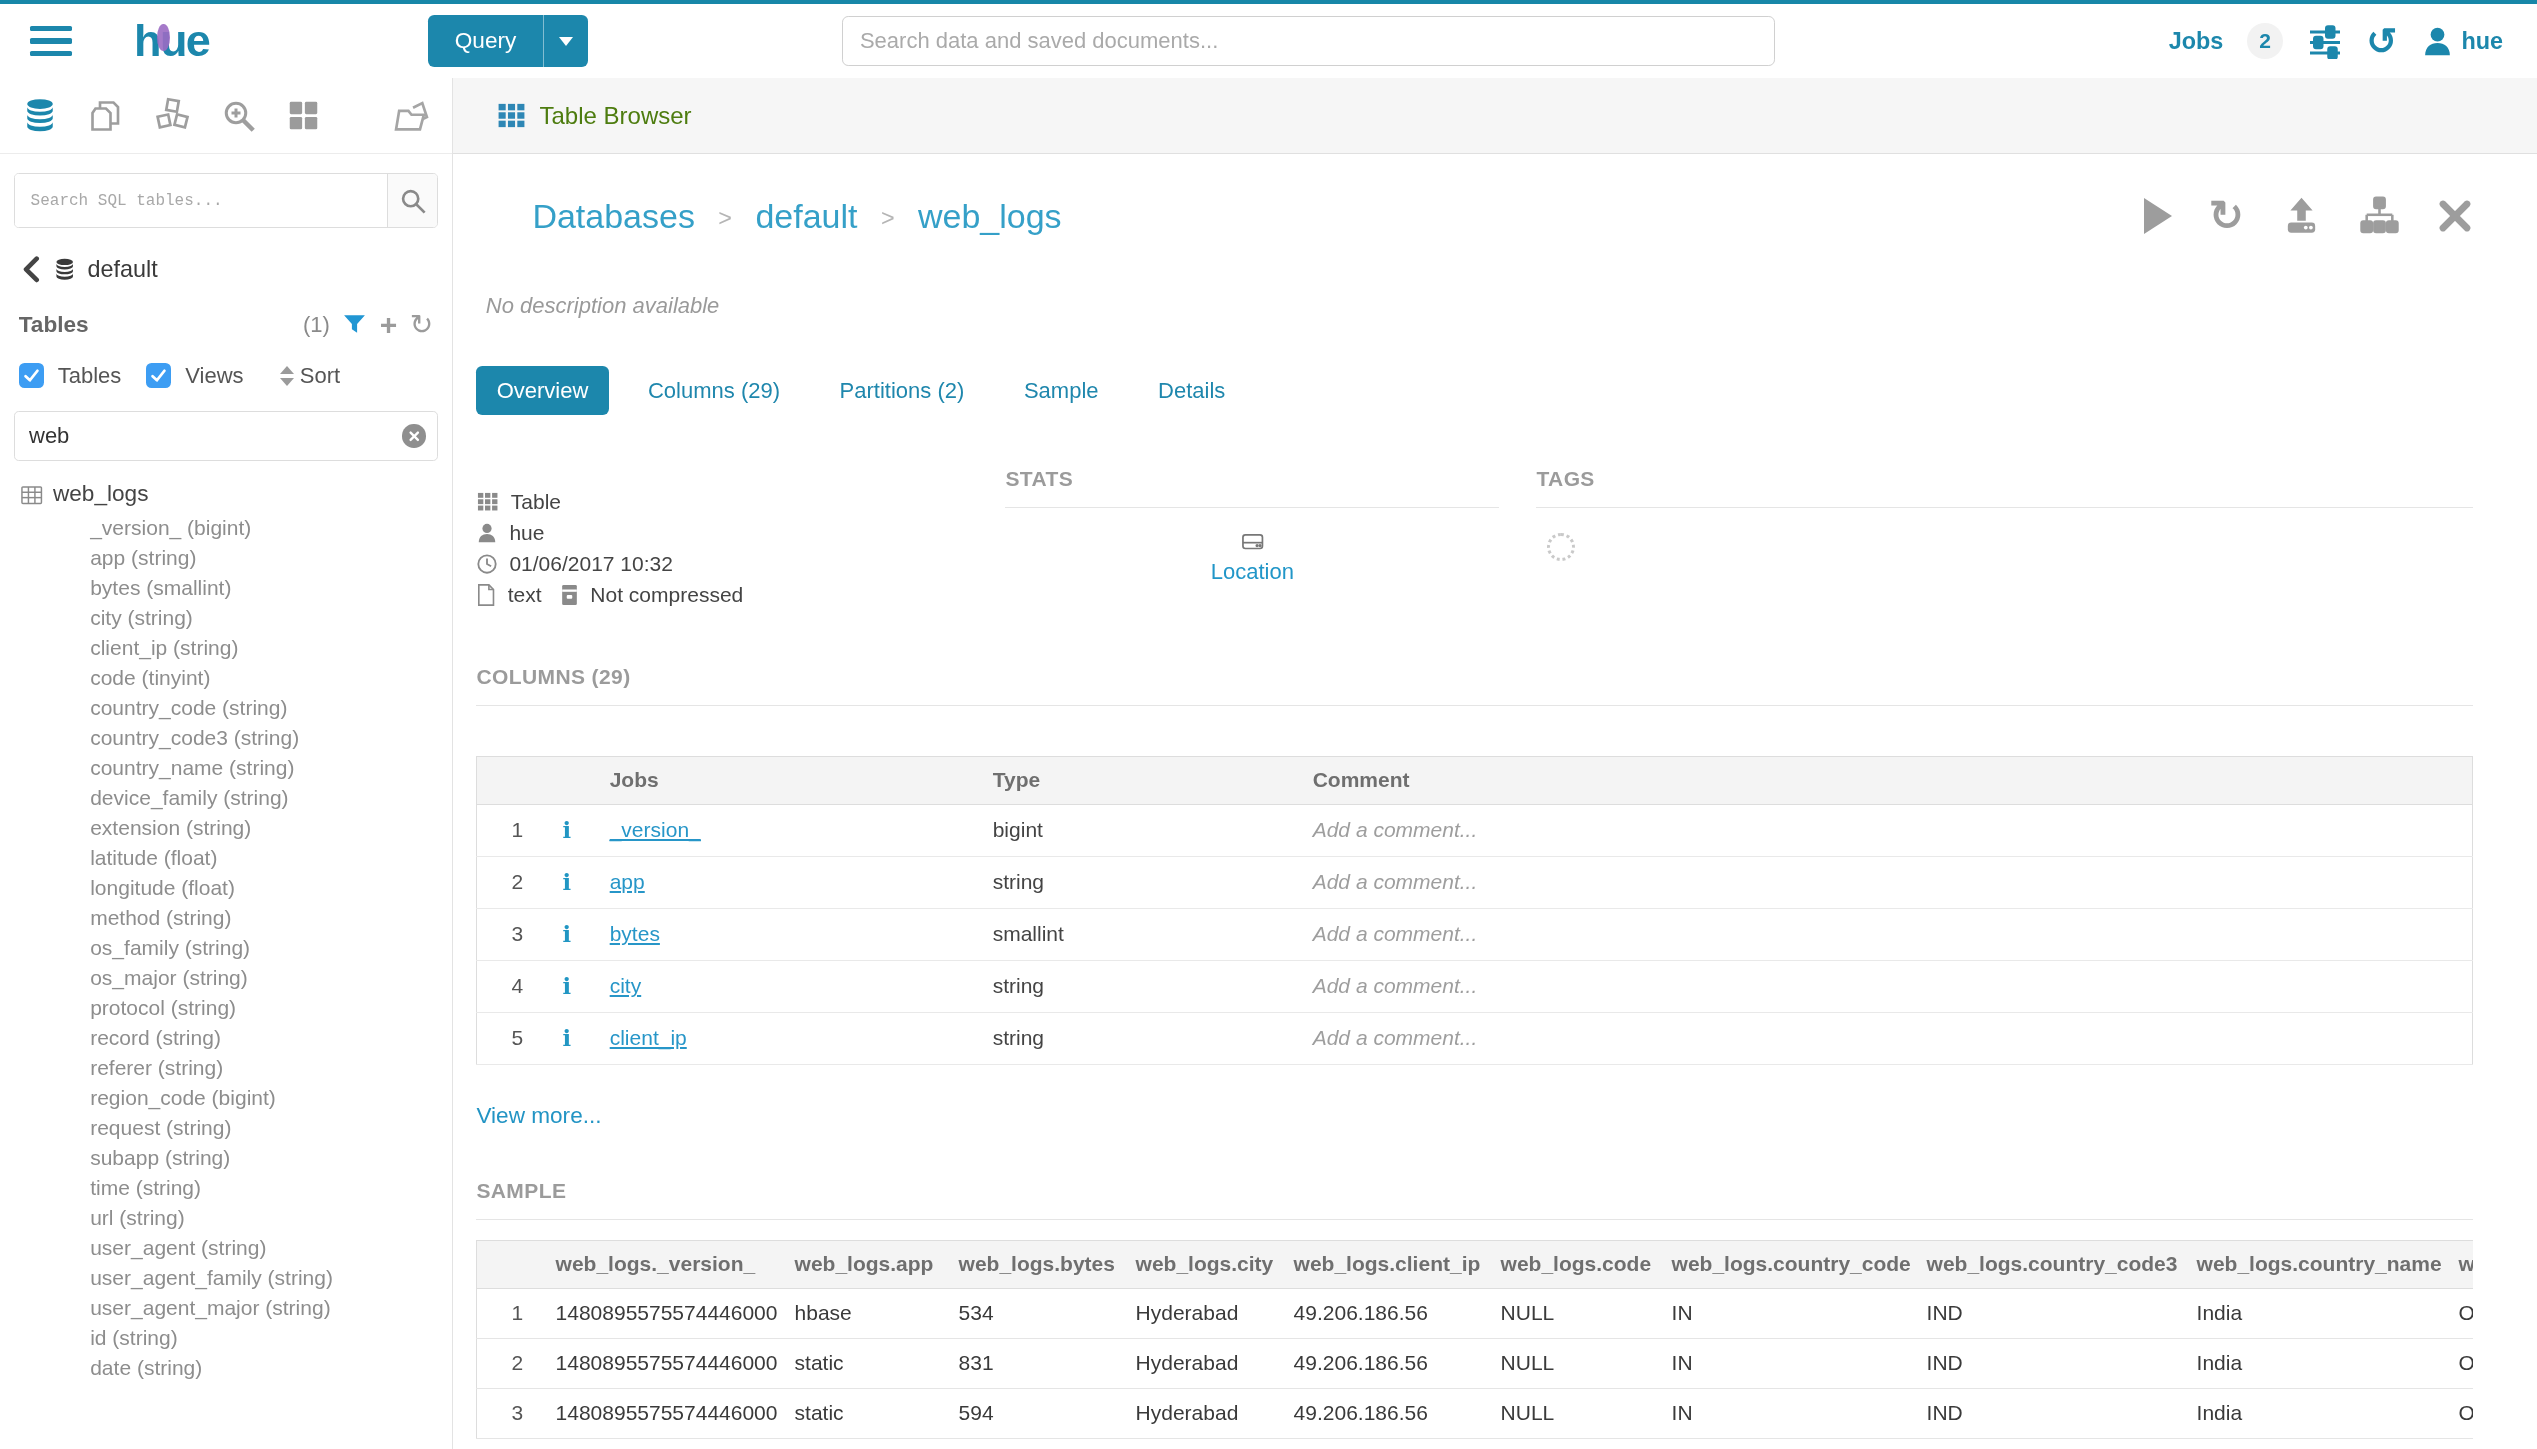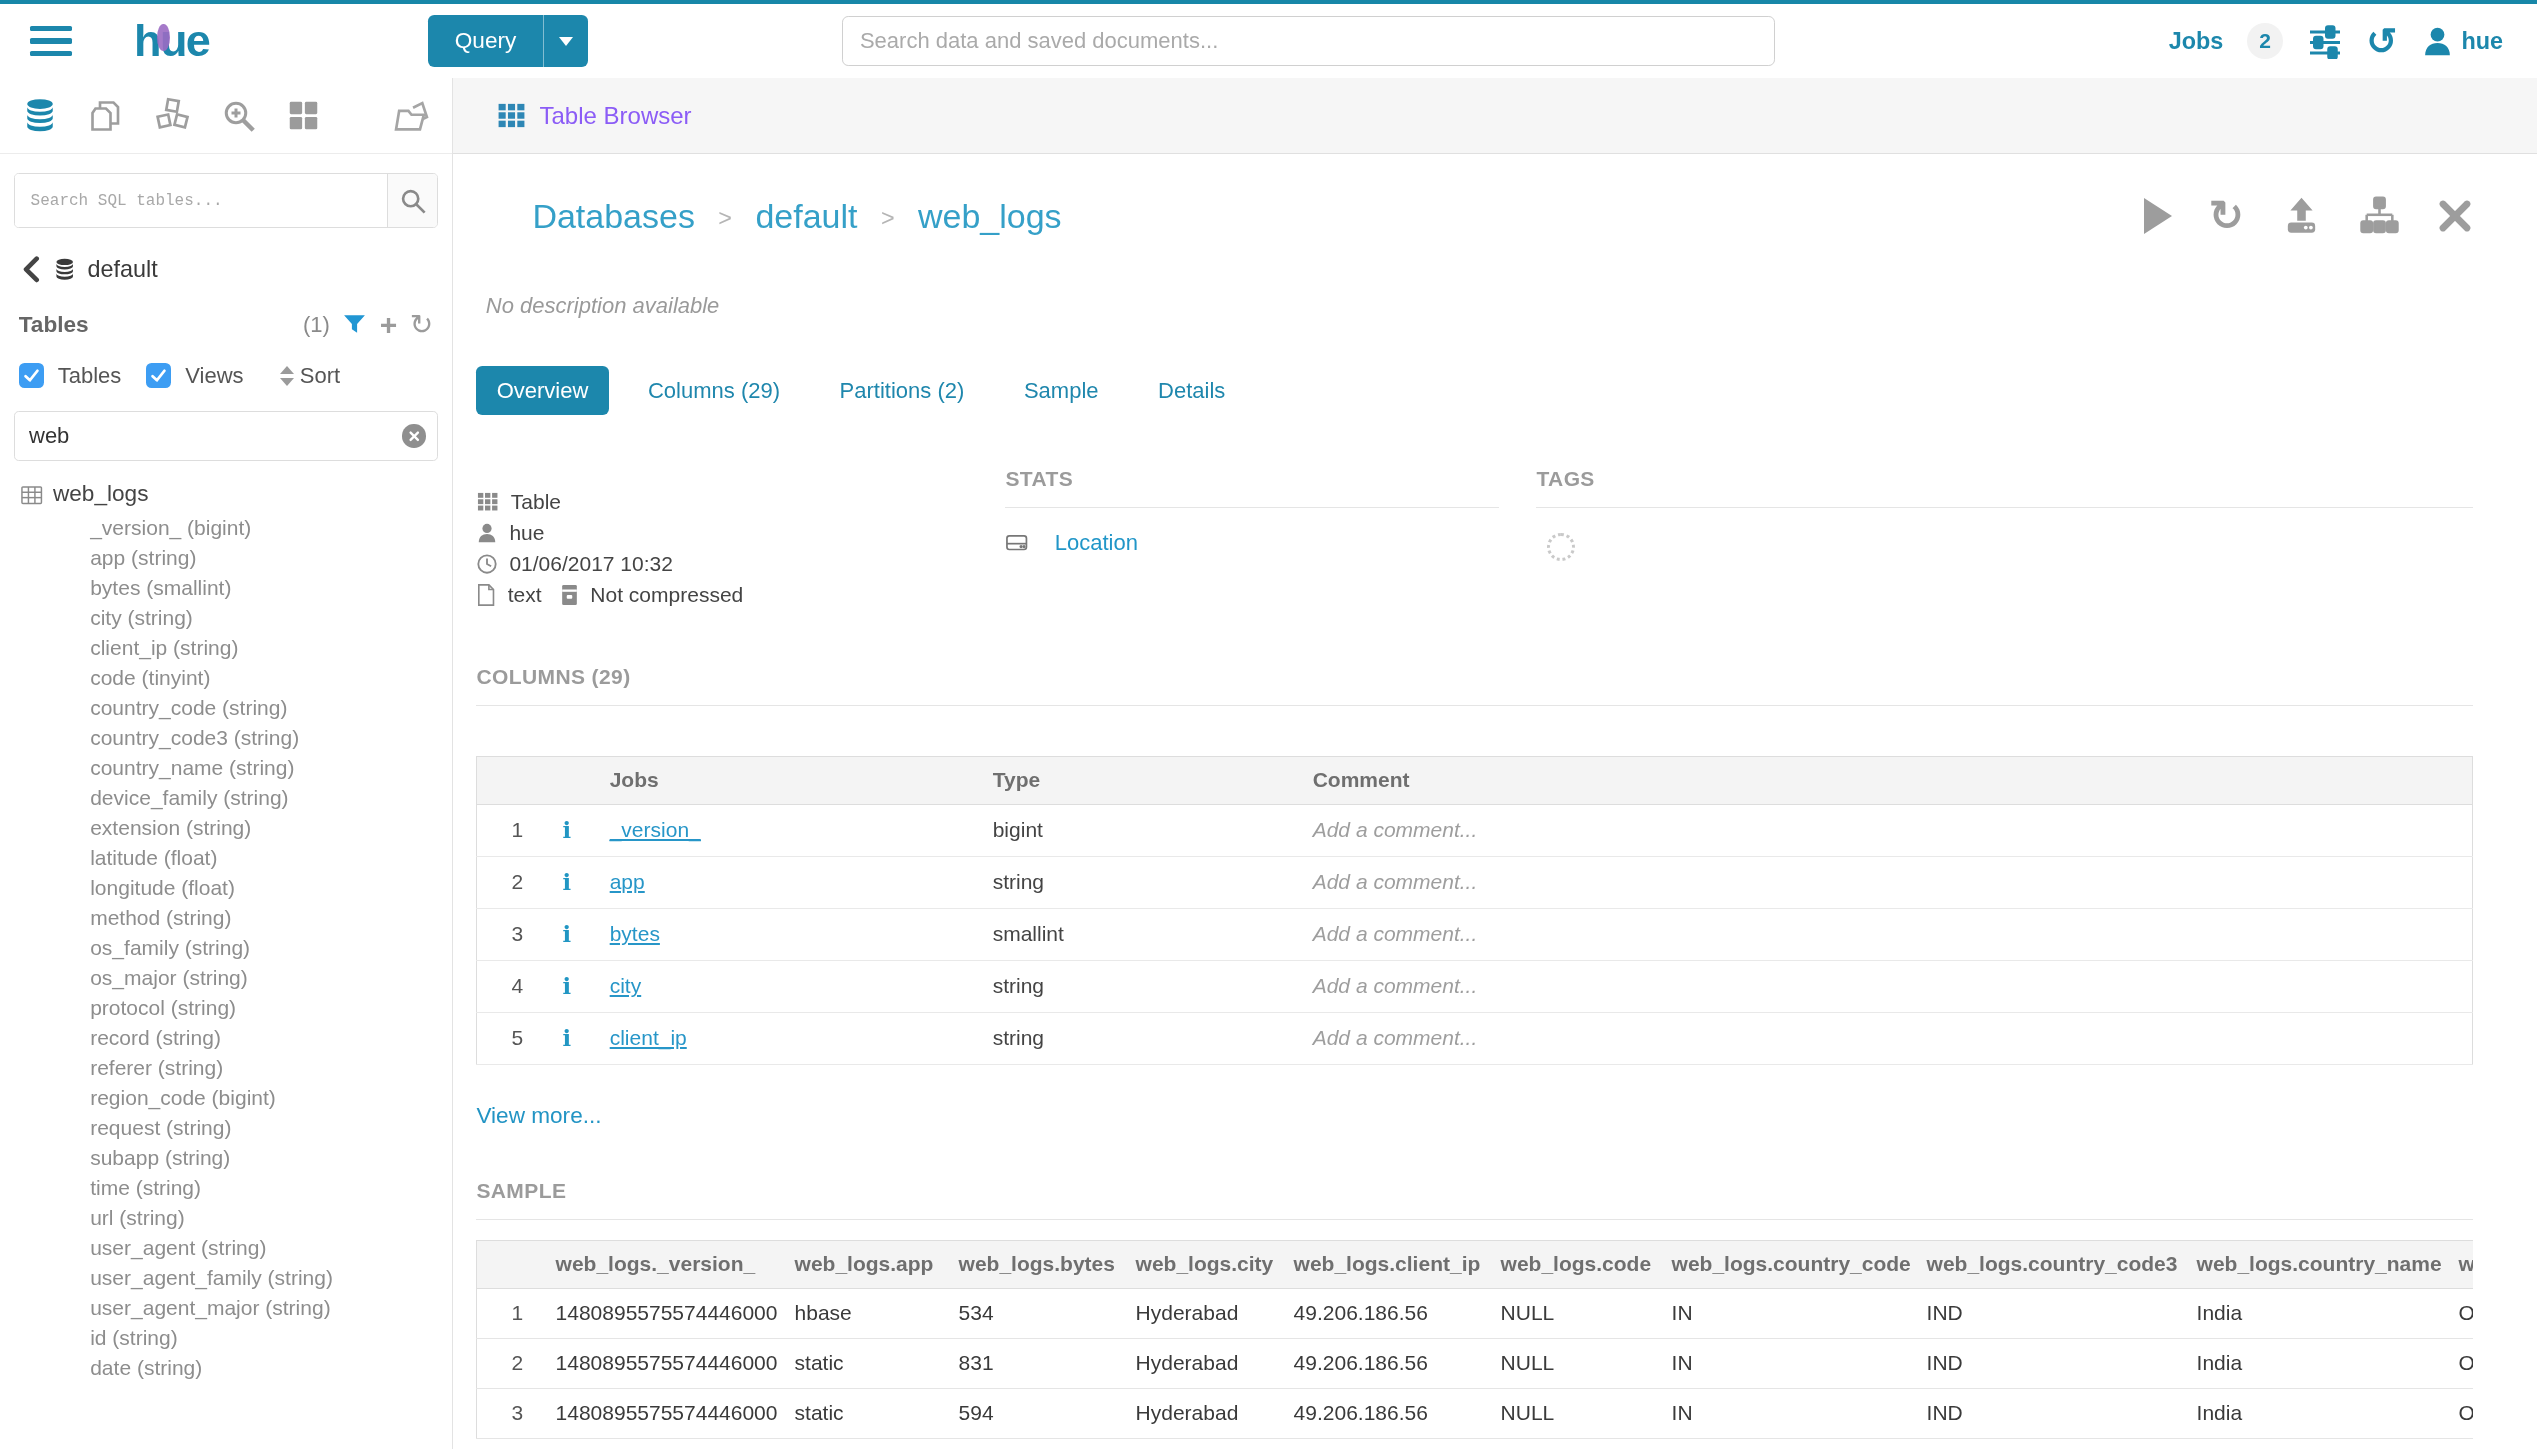--- a/index.html
+++ b/index.html
@@ -79,21 +79,21 @@
   .tree { margin-top: 20.3px; padding-left: 6.2px; }
   .tree-table-row { display: flex; align-items: center; gap: 9.4px; cursor: pointer; }
   .tree-table-name { font-size: 22.6px; color: #444; }
   .tree-cols { margin-top: 6.2px; list-style: none; }
   .tree-cols li { padding-left: 70px; font-size: 21px; color: #8d8d8d; line-height: 30px;
     white-space: nowrap; cursor: pointer; }
 
   
   .main-band { height: 76px; background: #f6f6f6; border-bottom: 0.8px solid #e0e0e0;
     display: flex; align-items: center; padding-left: 43px; gap: 12.5px; }
-  .band-title { color: #8b5cf6; font-size: 24px; }
+  .band-title { color: #4d7c0f; font-size: 24px; }
   .content { padding: 0 65px 0 23.4px; }
 
   .bc-row { margin-top: 41px; display: flex; align-items: center; }
   .bc-items { margin-left: 56px; display: flex; align-items: center; }
   .bc-item { color: #35a0c8; font-size: 34px; cursor: pointer; }
   .bc-sep { color: #b5b5b5; font-size: 23.4px; margin: 4.7px 23.4px 0 23.4px; }
   .bc-actions { margin-left: auto; display: flex; align-items: center; gap: 37px; }
   .act { cursor: pointer; display: inline-flex; align-items: center; justify-content: center; }
   .play-tri { width: 0; height: 0; border-top: 18px solid transparent; border-bottom: 18px solid transparent;
     border-left: 28px solid #9d9d9d; }
@@ -107,21 +107,21 @@
 
   .sec-title { color: #9b9b9b; font-weight: bold; font-size: 21px; letter-spacing: 0.4px;
     padding-bottom: 15.6px; border-bottom: 1.6px solid #e5e5e5; }
   .ov-cols { margin-top: 52px; display: flex; gap: 37px; }
   .ov-col-props { width: 492px; flex: none; }
   .ov-col-stats { width: 494px; flex: none; }
   .ov-col-tags { flex: 1; }
   .prop-list { margin-top: 19px; }
   .prop-row { display: flex; align-items: center; gap: 11px; font-size: 21px; color: #444; height: 31px; }
   .stats-body { margin-top: 22px; }
-  .loc-link { display: flex; align-items: center; gap: 26px; font-size: 22px; color: #2196c8; cursor: pointer; }
+  .loc-link { display: flex; align-items: center; gap: 6px; font-size: 22px; color: #2196c8; cursor: pointer; flex-direction: column; }
   .spinner { margin: 25px 0 0 11px; width: 28px; height: 28px; border: 3.9px dotted #c9c9c9; border-radius: 50%; }
 
   .columns-sec-title { margin-top: 55px; }
   .cols-table { margin-top: 50px; width: 100%; border-collapse: collapse;
     border: 0.8px solid #ddd; table-layout: fixed; }
   .cols-table thead tr { background: #f4f4f4; height: 48px; }
   .cols-table th { text-align: left; font-size: 21px; color: #6f6f6f; font-weight: bold;
     border-bottom: 0.8px solid #ddd; padding: 0 7.8px; }
   .cols-table tbody tr { height: 52px; border-bottom: 1.6px solid #e9e9e9; }
   .cols-table td { font-size: 21px; padding: 0 7.8px; }

